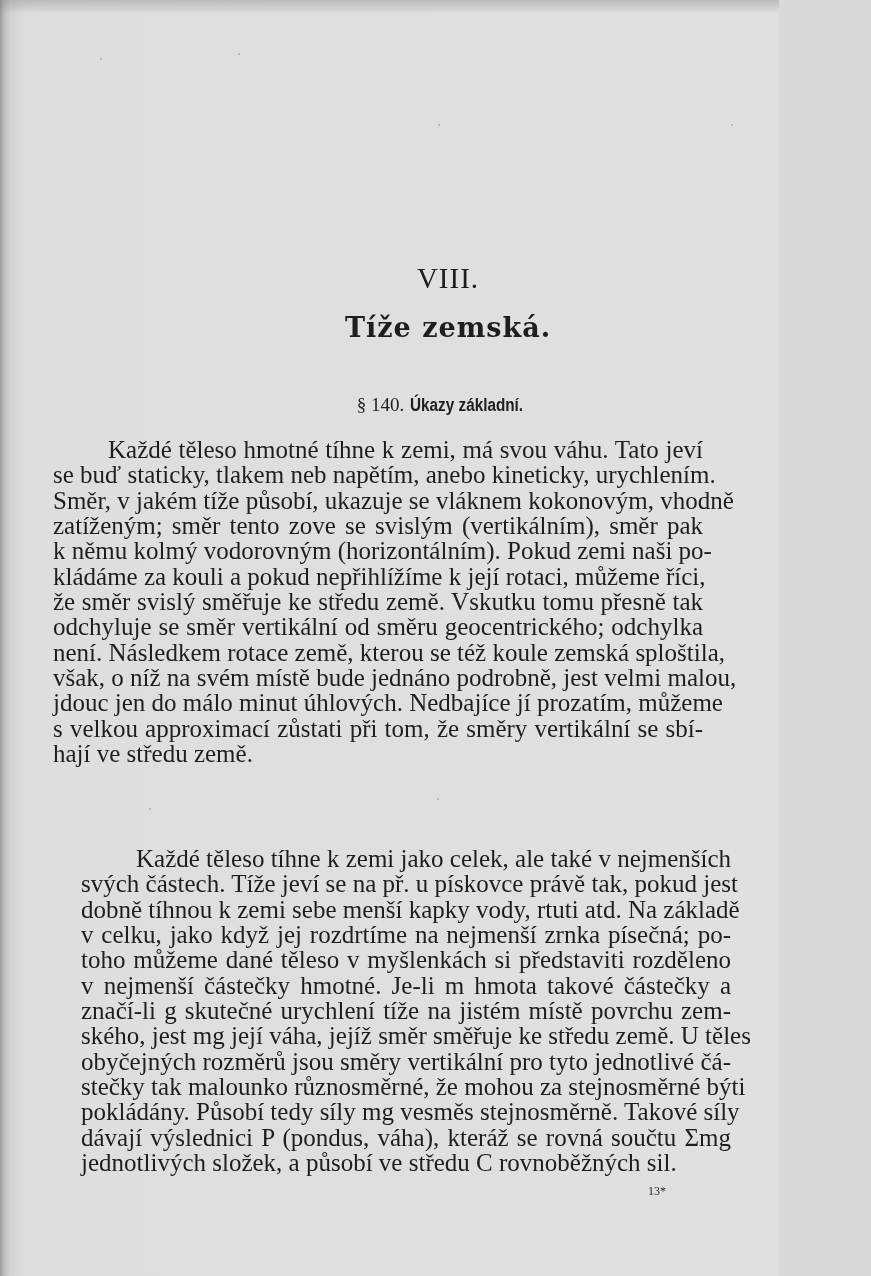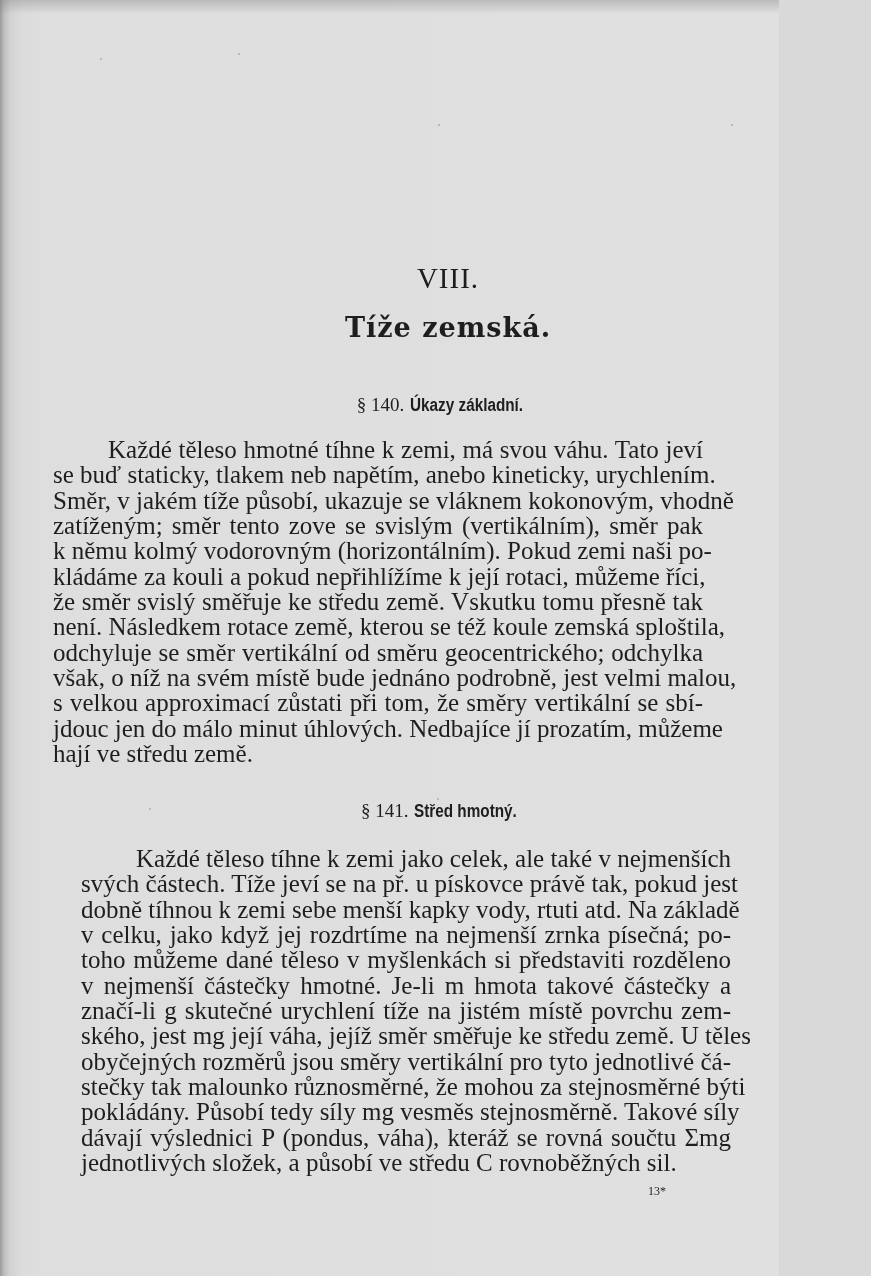--- a/index.html
+++ b/index.html
@@ -127,32 +127,28 @@
   </div>
 
   <div class="paragraph para-1">
     <span class="line indent">Každé těleso hmotné tíhne k zemi, má svou váhu. Tato jeví</span>
     <span class="line">se buď staticky, tlakem neb napětím, anebo kineticky, urychlením.</span>
     <span class="line">Směr, v jakém tíže působí, ukazuje se vláknem kokonovým, vhodně</span>
     <span class="line">zatíženým; směr tento zove se svislým (vertikálním), směr pak</span>
     <span class="line">k němu kolmý vodorovným (horizontálním). Pokud zemi naši po-</span>
     <span class="line">kládáme za kouli a pokud nepřihlížíme k její rotaci, můžeme říci,</span>
     <span class="line">že směr svislý směřuje ke středu země. Vskutku tomu přesně tak</span>
+    <span class="line">odchyluje se směr vertikální od směru geocentrického; odchylka</span>
     <span class="line">není. Následkem rotace země, kterou se též koule zemská sploštila,</span>
-    <span class="line">odchyluje se směr vertikální od směru geocentrického; odchylka</span>
     <span class="line">však, o níž na svém místě bude jednáno podrobně, jest velmi malou,</span>
+    <span class="line">jdouc jen do málo minut úhlových. Nedbajíce jí prozatím, můžeme</span>
     <span class="line">s velkou approximací zůstati při tom, že směry vertikální se sbí-</span>
-    <span class="line">jdouc jen do málo minut úhlových. Nedbajíce jí prozatím, můžeme</span>
     <span class="line last">hají ve středu země.</span>
   </div>
 
-  <div class="section-heading sec-141">
-    <span class="num">§ 141.</span>
-    <span class="title">Střed hmotný.</span>
-  </div>
 
   <div class="paragraph para-2">
     <span class="line indent">Každé těleso tíhne k zemi jako celek, ale také v nejmenších</span>
     <span class="line">svých částech. Tíže jeví se na př. u pískovce právě tak, pokud jest</span>
     <span class="line">dobně tíhnou k zemi sebe menší kapky vody, rtuti atd. Na základě</span>
     <span class="line">v celku, jako když jej rozdrtíme na nejmenší zrnka písečná; po-</span>
     <span class="line">toho můžeme dané těleso v myšlenkách si představiti rozděleno</span>
     <span class="line">v nejmenší částečky hmotné. Je-li m hmota takové částečky a</span>
     <span class="line">značí-li g skutečné urychlení tíže na jistém místě povrchu zem-</span>
     <span class="line">ského, jest mg její váha, jejíž směr směřuje ke středu země. U těles</span>

